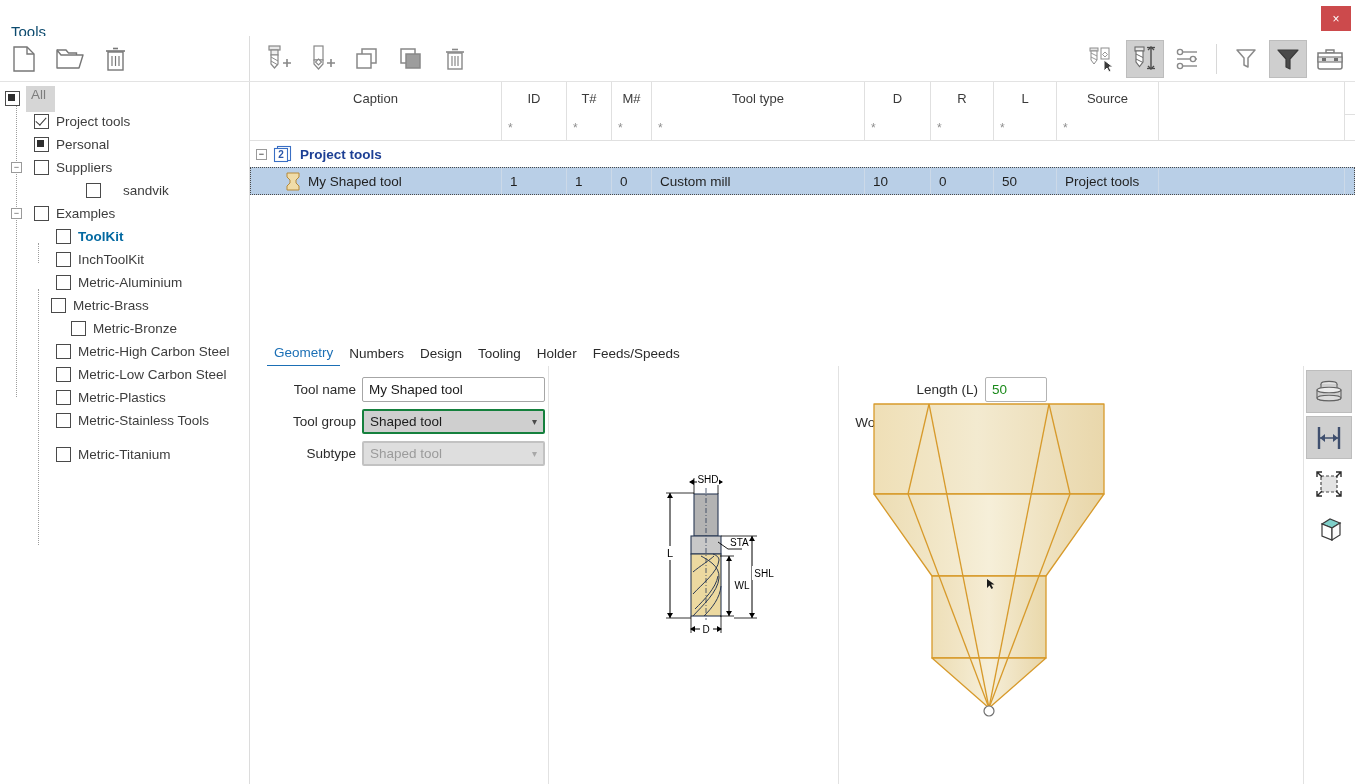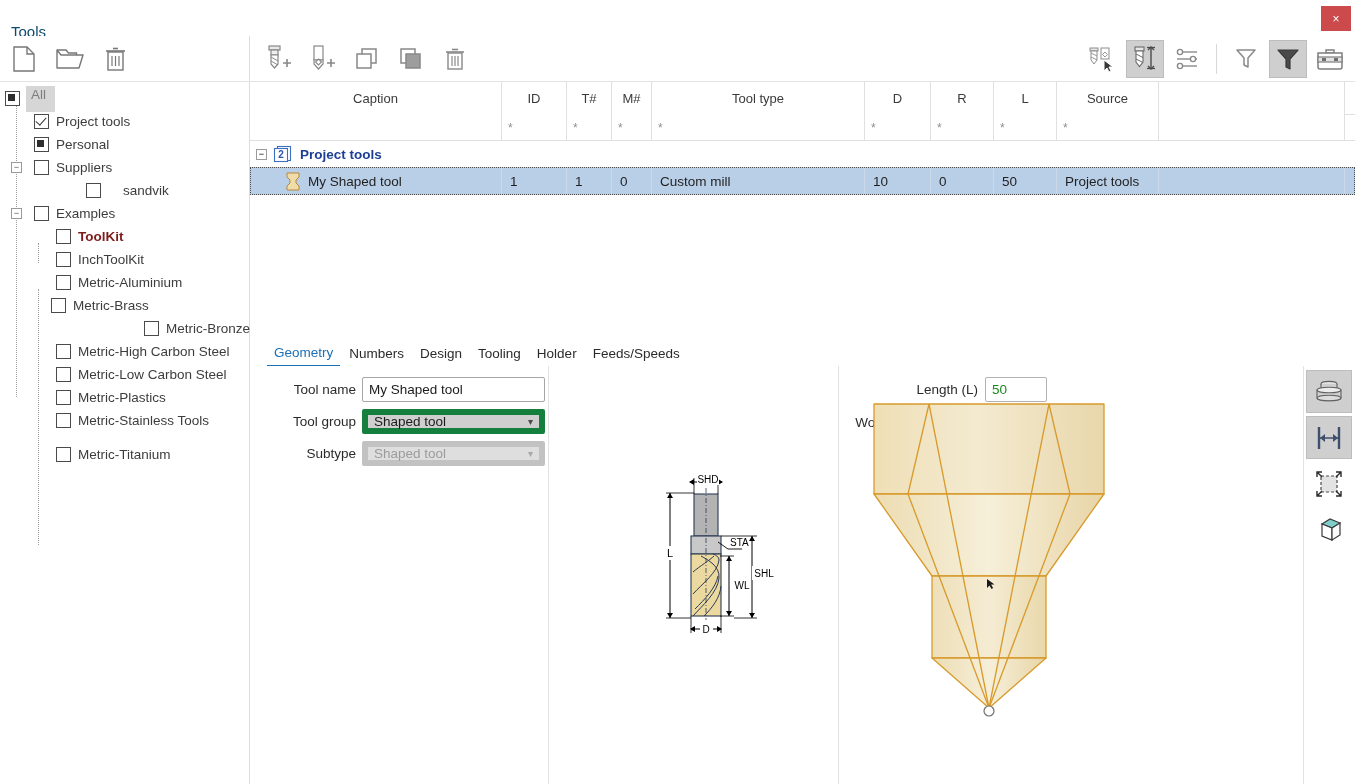--- a/index.html
+++ b/index.html
@@ -60,21 +60,21 @@
   }
   .cb.checked::after {
     content: ""; position: absolute; left: 3px; top: 0px; width: 5px; height: 9px;
     border: solid #3b3b3b; border-width: 0 1.6px 1.6px 0; transform: rotate(42deg);
   }
   .cb.square::after {
     content: ""; position: absolute; left: 2px; top: 2px; width: 7px; height: 7px; background: #2e2e2e;
   }
   .tnode.all .cb { margin-right: 6px; }
   .all-label { background: #d6d6d6; color: #7d7d7d; padding: 1px 9px 10px 5px; }
-  .tnode.bold { font-weight: bold; color: #7f1d1d; }
+  .tnode.bold { font-weight: bold; color: #0369a1; }
   .dots-v {
     position: absolute; border-left: 1px dotted #9d9d9d;
   }
 
   
   .main { position: absolute; left: 250px; top: 36px; right: 0; bottom: 0; background: #ffffff; }
 
   .main-toolbar {
     position: absolute; left: 0; top: 0; right: 0; height: 46px;
     border-bottom: 1px solid #e3e3e3; background: #ffffff;
@@ -136,21 +136,21 @@
 
   .form-left { position: absolute; left: 0; top: 8px; width: 298px; }
   .frow { display: flex; align-items: center; height: 30px; margin-bottom: 2px; }
   .flabel { width: 112px; text-align: right; padding-right: 6px; font-size: 13.5px; color: #2b2b2b; }
   .finput {
     width: 183px; height: 25px; border: 1px solid #a6a6a6; background: #ffffff;
     font-size: 13.5px; color: #1b1b1b; padding: 0 6px; font-family: "Liberation Sans", sans-serif;
     border-radius: 2px;
   }
   .fselect {
-    width: 183px; height: 25px; border: 6px solid #15803d; background: #cfcfcf;
+    width: 183px; height: 25px; border: 2px solid #15803d; background: #cfcfcf;
     font-size: 13.5px; color: #1b1b1b; padding: 0 6px; display: flex; align-items: center;
     justify-content: space-between; cursor: pointer; border-radius: 2px;
   }
   .fselect.disabled { background: #dedede; color: #9b9b9b; border-color: #c2c2c2; cursor: default; }
   .chev { font-size: 10px; color: #4a4a4a; }
   .fselect.disabled .chev { color: #a8a8a8; }
 
   .form-right { position: absolute; left: 600px; top: 8px; }
   .frow2 { display: flex; align-items: center; height: 30px; margin-bottom: 3px; }
   .flabel2 { width: 135px; text-align: right; padding-right: 7px; font-size: 13.5px; color: #2b2b2b; }
@@ -268,21 +268,21 @@
             <span style="display: inline-block; width: 9px; flex: 0 0 auto;"></span>
             <span class="cb"></span>
             <span>Metric-Aluminium</span>
           </div>
           <div class="tnode" style="padding-left: 28px;">
             <span class="expander blank"></span>
             <span style="display: inline-block; width: 9px; flex: 0 0 auto;"></span>
             <span class="cb"></span>
             <span>Metric-Brass</span>
           </div>
-          <div class="tnode" style="padding-left: 48px; justify-content: flex-end;">
+          <div class="tnode" style="padding-left: 48px;">
             <span class="expander blank"></span>
             <span style="display: inline-block; width: 9px; flex: 0 0 auto;"></span>
             <span class="cb"></span>
             <span>Metric-Bronze</span>
           </div>
           <div class="tnode" style="padding-left: 33px;">
             <span class="expander blank"></span>
             <span style="display: inline-block; width: 9px; flex: 0 0 auto;"></span>
             <span class="cb"></span>
             <span>Metric-High Carbon Steel</span>

